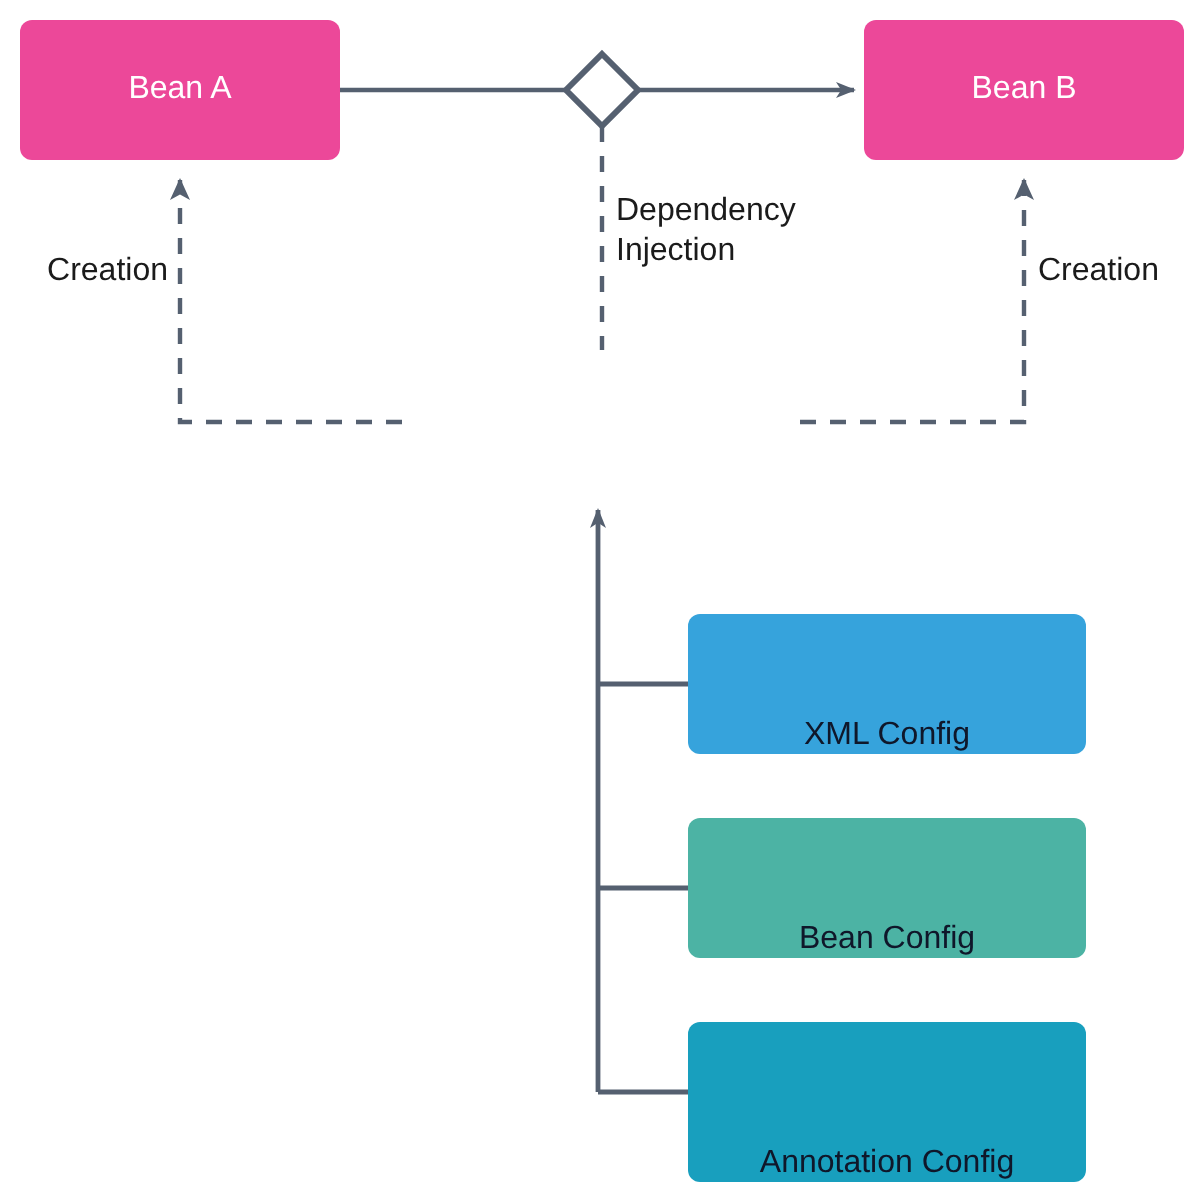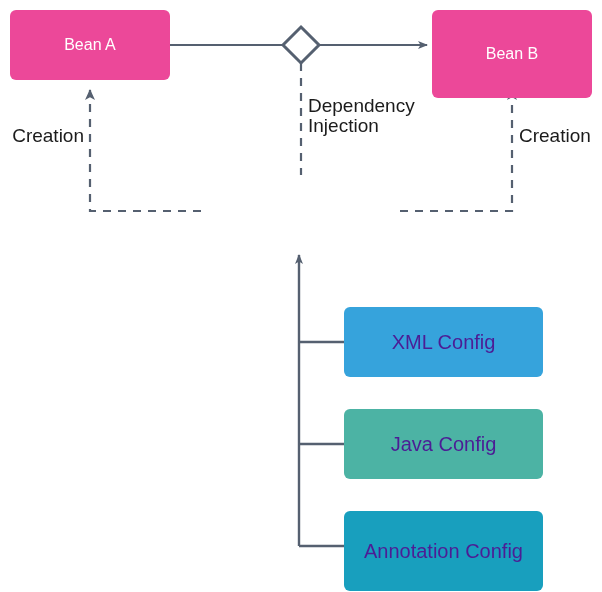--- a/index.html
+++ b/index.html
@@ -43,33 +43,34 @@
     background: #ec4899;
     color: #ffffff;
     font-size: 16px;
   }
   .node-container {
     background: #ffc41c;
     color: #3a3f46;
     font-size: 17px;
   }
   .node-cfg {
-    color: #4c1d95;
-    font-size: 20px;
+    color: #0f172a;
+    font-size: 16px;
+    align-items: flex-end;
   }
   #node-bean-a { left: 10px;  top: 10px;  width: 160px; height: 70px; }
-  #node-bean-b { left: 432px; top: 10px;  width: 160px; height: 88px; }
+  #node-bean-b { left: 432px; top: 10px;  width: 160px; height: 70px; }
   #node-bean-container { left: 201px; top: 175px; width: 199px; height: 70px; }
   #node-xml-config        { left: 344px; top: 307px; width: 199px; height: 70px; background: #36a3dc; }
   #node-java-config       { left: 344px; top: 409px; width: 199px; height: 70px; background: #4cb3a4; }
   #node-annotation-config { left: 344px; top: 511px; width: 199px; height: 80px; background: #189fbe; }
 
   .edge-label {
     position: absolute;
-    font-size: 19px;
+    font-size: 16px;
     color: #1b1b1b;
     white-space: nowrap;
     line-height: 20px;
     user-select: none;
   }
   #label-creation-left  { left: 0px;   top: 126px; width: 84px; text-align: right; }
   #label-creation-right { left: 519px; top: 126px; text-align: left; }
   #label-dependency-injection {
     left: 308px; top: 96px; text-align: left; white-space: normal; width: 110px;
   }
@@ -113,21 +114,21 @@
   <div class="node node-bean" id="node-bean-b">
     <span class="node-label">Bean B</span>
   </div>
 
 
   <div class="node node-cfg" id="node-xml-config">
     <span class="node-label">XML Config</span>
   </div>
 
   <div class="node node-cfg" id="node-java-config">
-    <span class="node-label">Java Config</span>
+    <span class="node-label">Bean Config</span>
   </div>
 
   <div class="node node-cfg" id="node-annotation-config">
     <span class="node-label">Annotation Config</span>
   </div>
 
   <div class="edge-label" id="label-creation-left">Creation</div>
 
   <div class="edge-label" id="label-creation-right">Creation</div>
 

